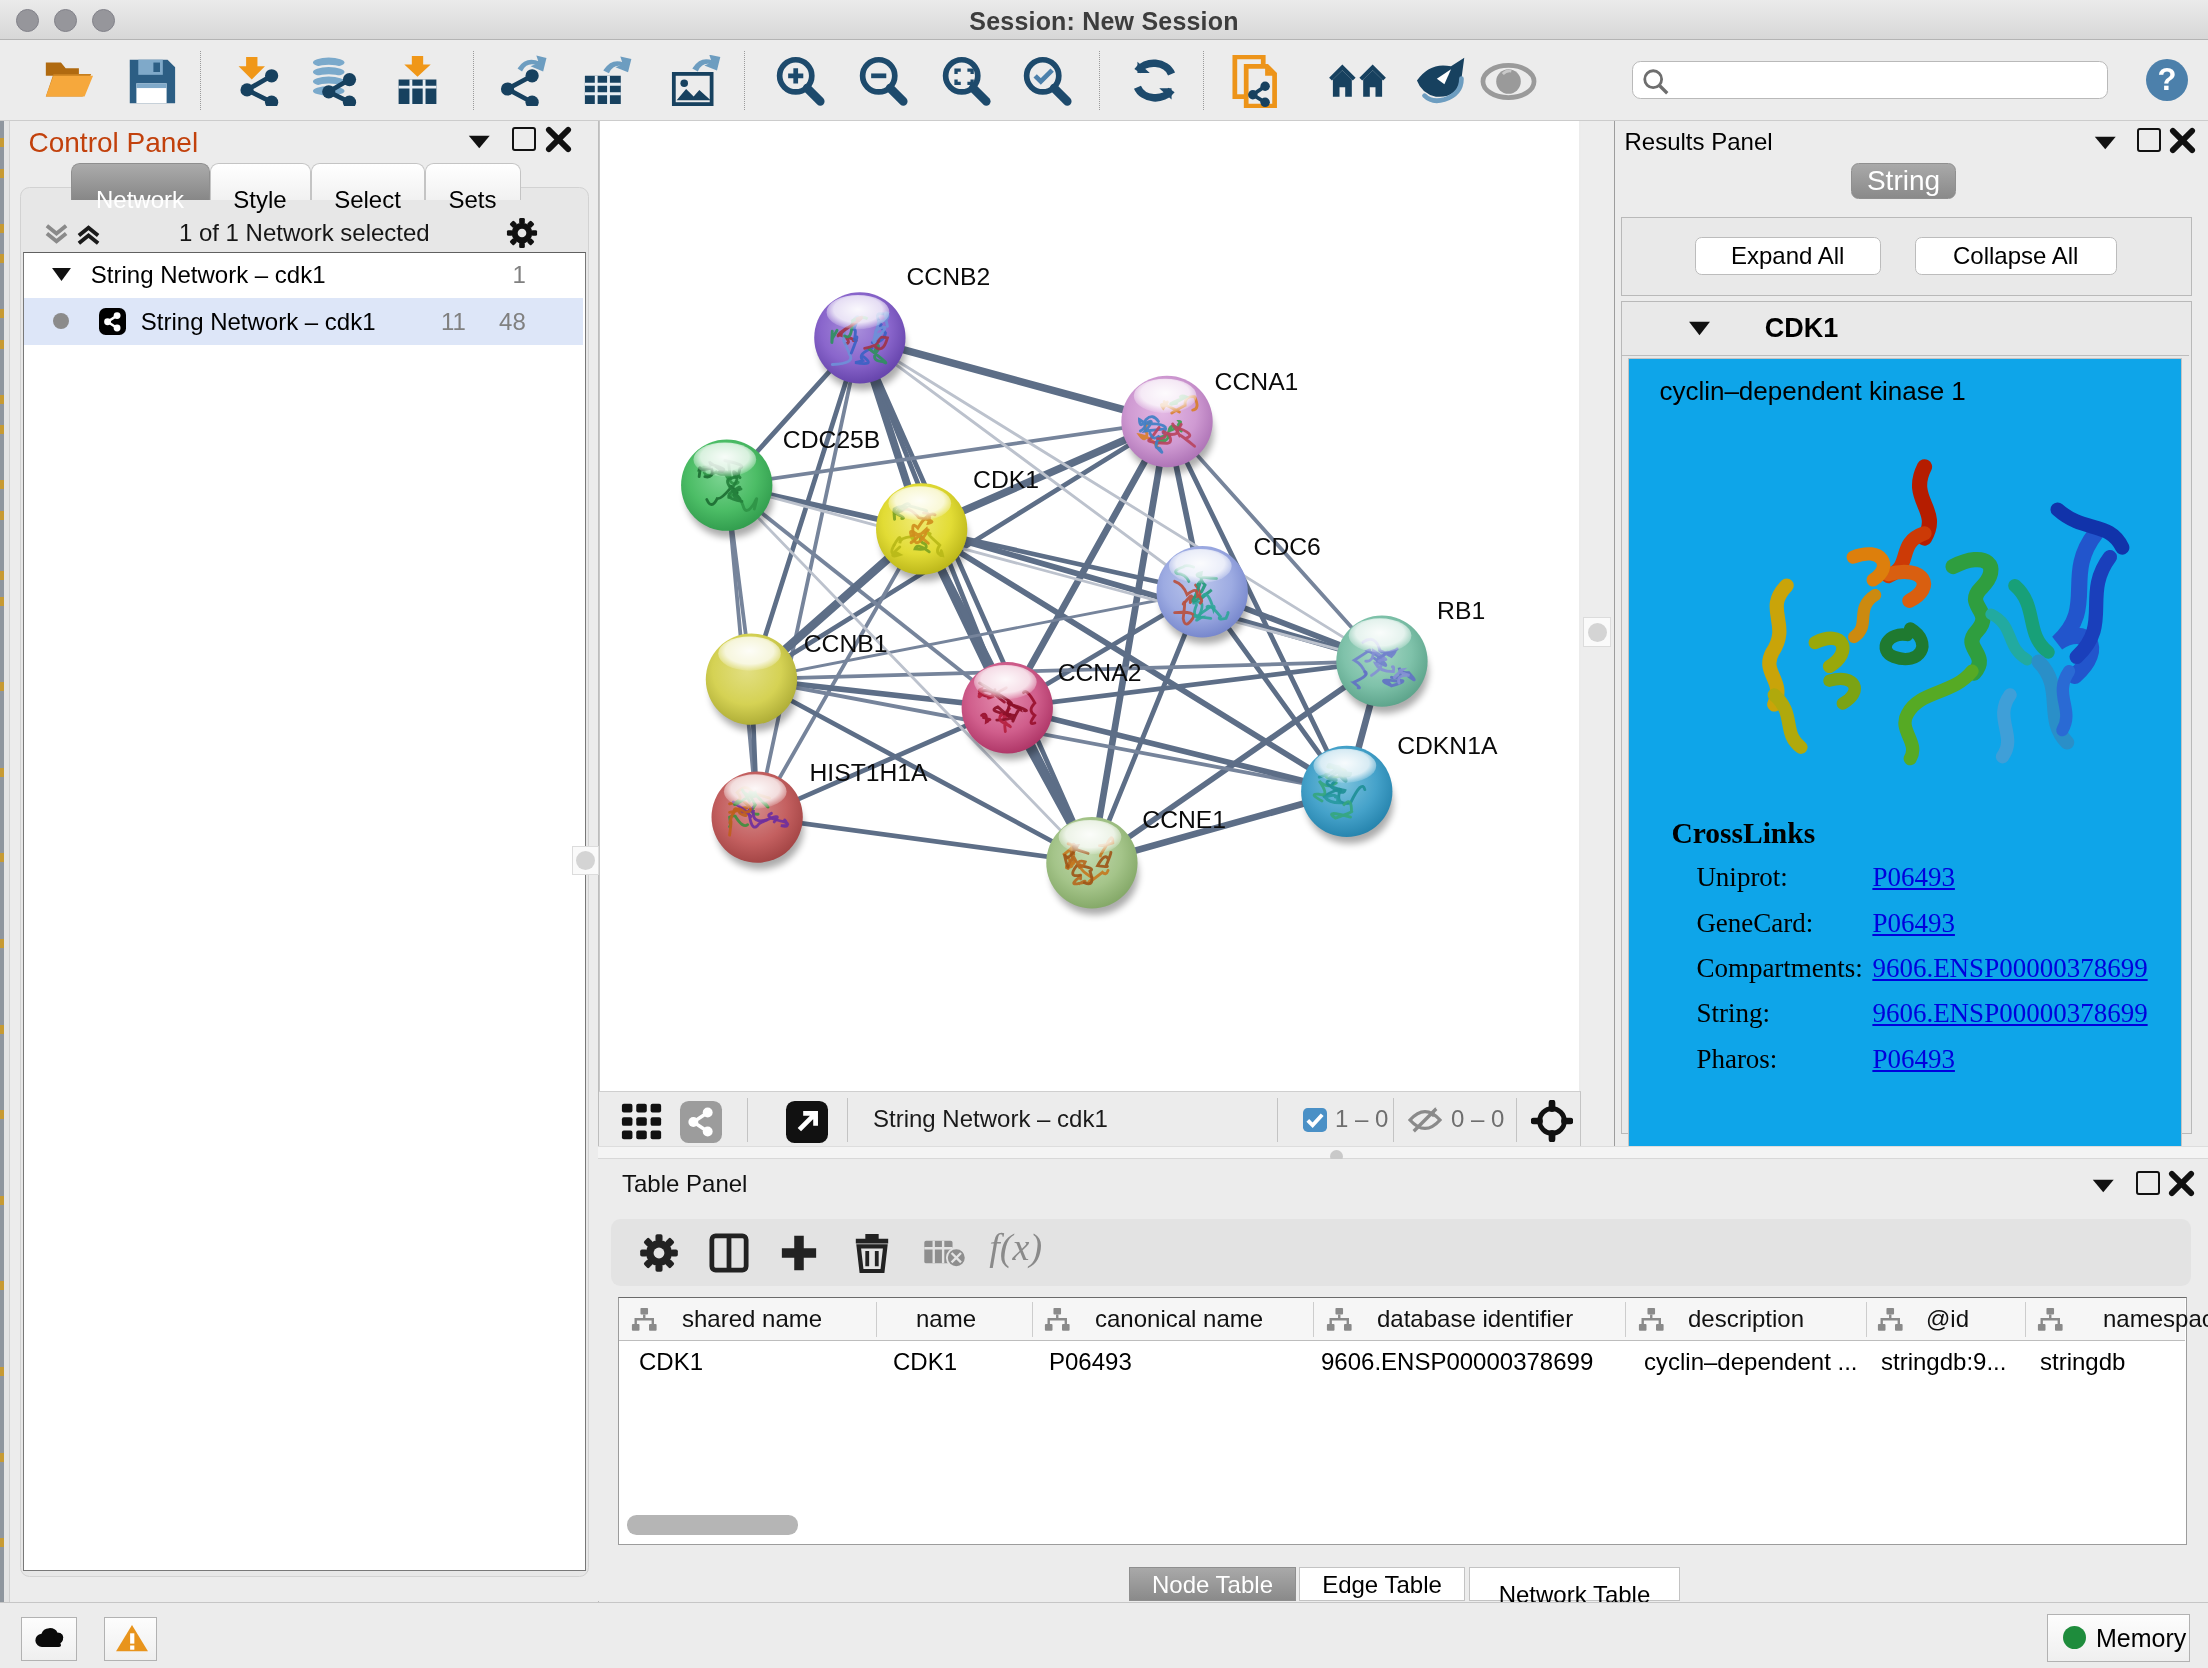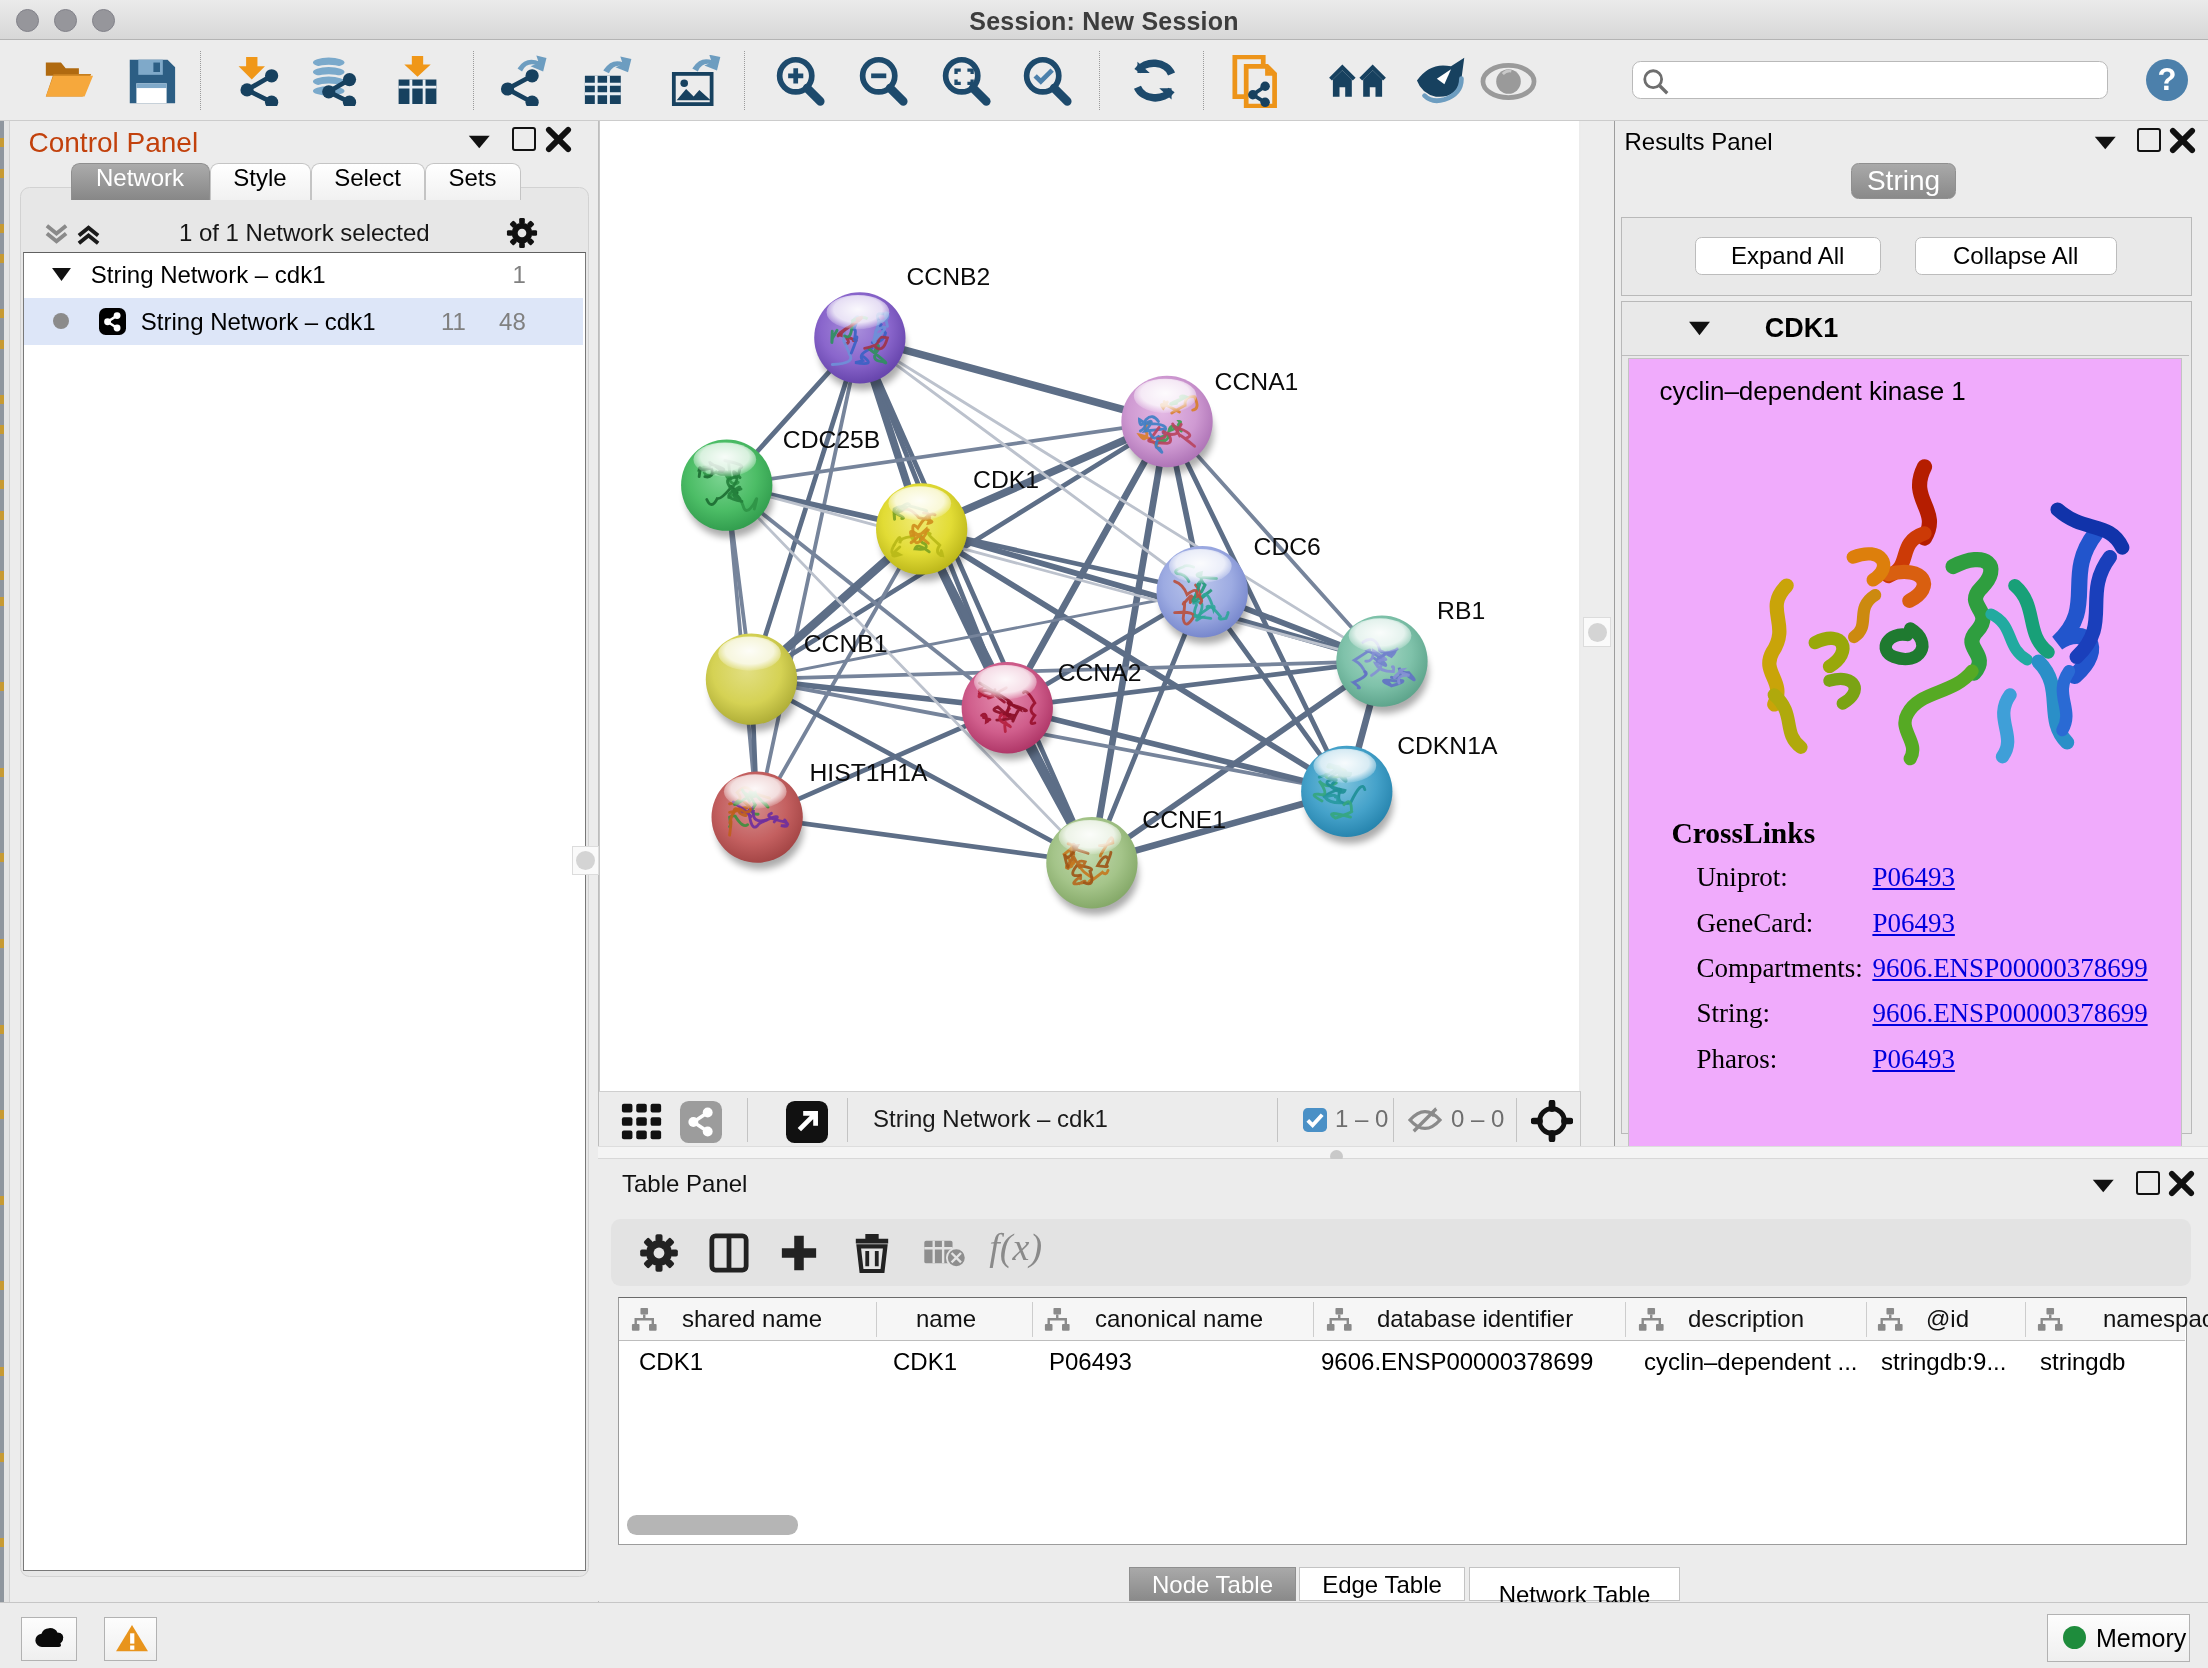--- a/index.html
+++ b/index.html
@@ -20,21 +20,21 @@
   background:#4c80ab; color:#fff; font-size:31px; font-weight:bold; text-align:center; line-height:42px; }
 #leftstrip { left:0; top:121px; width:9.5px; height:1481px; background:#e4e4e4; border-right:1px solid #cfcfcf;}
 #leftedge { left:0; top:121px; width:3.8px; height:1481px; background:#8f969e; }
 .ydot { left:0px; width:3.8px; height:8.6px; background:#c79a33; }
 
 
 #cpanel { left:9.5px; top:121px; width:589px; height:1481px; background:#ececec; border-right:1px solid #bdbdbd; }
 #cp-title { left:19px; top:5.7px; font-size:28px; color:#c2410c; }
 #cp-tabs2 { left:10.5px; top:66px; width:569px; height:1390px; background:#e7e7e7; border:1px solid #d2d2d2; border-radius:9.5px; }
 .tab { top:42px; height:37px; font-size:24px; text-align:center; border:1px solid #c4c4c4; border-bottom:none; border-radius:8.6px 8.6px 0 0; background:linear-gradient(#ffffff,#f1f1f1); color:#000; }
-.tab span { display:block; margin-top:0; }
+.tab span { display:block; margin-top:22px; }
 .tab.sel { background:linear-gradient(#ababab,#878787); color:#fff; border-color:#8f8f8f; }
 #cp-hdr { left:13.3px; top:93px; width:563px; height:38px; font-size:24px; color:#161616; }
 #cp-list { left:13.3px; top:131px; width:563px; height:1319px; background:#fff; border:1.9px solid #787878; border-top:1.9px solid #606060; }
 .row1 { left:0; top:0px; width:559px; height:45px; font-size:24px; }
 .row2 { left:0; top:45px; width:559px; height:47px; background:#dde6f8; font-size:24px; }
 
 
 #netview { left:599px; top:121px; width:980px; height:970px; background:#ffffff; border-left:1px solid #c8c8c8;}
 #netbar { left:599px; top:1091px; width:982px; height:55px; background:#ececec; border-top:1px solid #cfcfcf; border-right:1px solid #c4c4c4; }
 .nbsep { top:5.7px; height:44px; width:0; border-left:1px solid #c3c3c3; }
@@ -42,21 +42,21 @@
 #vhandle { left:1.9px; top:496px; width:28.5px; height:30px; background:#fafafa; border:1px solid #dcdcdc; }
 #vhandle:after { content:""; position:absolute; left:3.8px; top:4.8px; width:19px; height:19px; border-radius:50%; background:#d4d4d4; }
 
 
 #results { left:1614px; top:121px; width:594px; height:1028px; background:#ececec; border-left:1px solid #9d9d9d; }
 #res-box1 { left:5.7px; top:96px; width:571px; height:79px; background:#e9e9e9; border:1.9px solid #b9b9b9; }
 #res-box2 { left:5.7px; top:180px; width:571px; height:833px; background:#e9e9e9; border:1.9px solid #b9b9b9; }
 .resbtn { top:19px; height:38px; background:#ffffff; border:1.9px solid #bcbcbc; border-radius:6.7px; font-size:24px; text-align:center; color:#000; }
 #stringtab { left:236px; top:42px; width:105px; height:36px; border-radius:7.6px; background:linear-gradient(#a9a9a9,#8a8a8a); border:1px solid #909090; color:#fff; font-size:28px; text-align:center; line-height:34px; }
 #cdk1hdr { left:0px; top:0px; width:567px; height:54px; border-bottom:1.9px solid #bdbdbd; }
-#res-white { left:6.7px; top:56px; width:554px; height:942px; background:#f0abfc; border:1px solid #c3c3c3;text-align:right; }
+#res-white { left:6.7px; top:56px; width:554px; height:942px; background:#0ea5e9; border:1px solid #c3c3c3;text-align:right; }
 .serif { font-family:"Liberation Serif", serif; }
 .xl-label { left:67px; font-size:27px; color:#000; }
 .xl-link { left:243px; font-size:27px; color:#0000dd; text-decoration:underline; }
 
 
 #hsplit { left:598px; top:1146px; width:1610px; height:13.3px; background:#f4f4f4; border-top:1px solid #dddddd; border-bottom:1px solid #d8d8d8;}
 #hdot { left:732px; top:2.9px; width:13.3px; height:13.3px; border-radius:50%; background:#c9c9c9; }
 #tpanel { left:598px; top:1159px; width:1610px; height:442px; background:#ececec; }
 #tp-toolbox { left:13.3px; top:60px; width:1580px; height:67px; background:#e3e3e3; border-radius:9.5px; }
 #tp-table { left:20px; top:138px; width:1569px; height:248px; background:#ffffff; border:1.9px solid #9c9c9c; border-top:1.9px solid #6a6a6a;}

